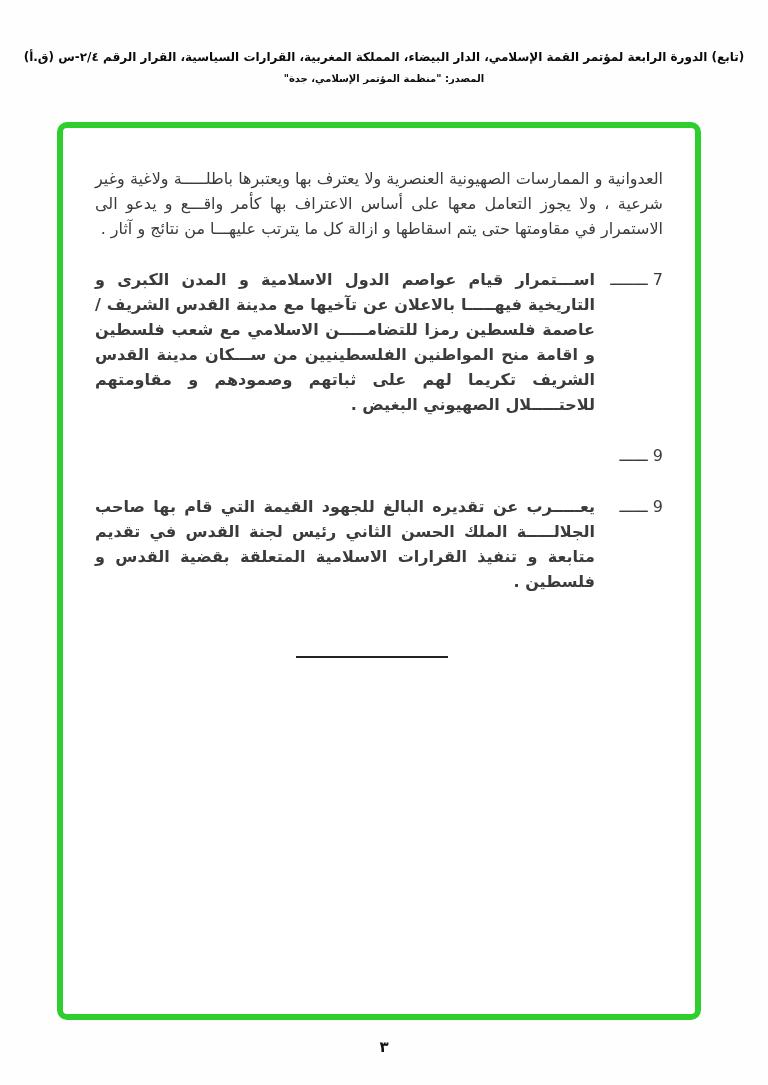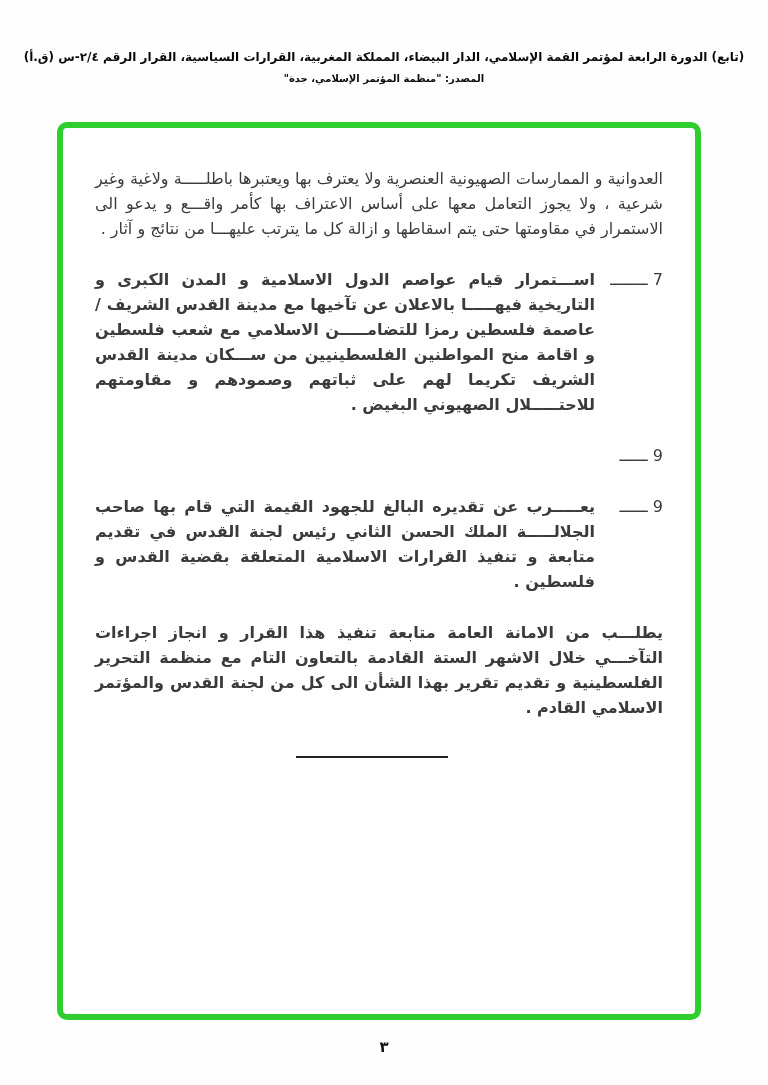--- a/index.html
+++ b/index.html
@@ -70,21 +70,20 @@
       <div class="res-item">
         <span class="res-num">9 ــــــ</span>
       </div>
 
       <div class="res-item">
         <span class="res-num">9 ــــــ</span>
         <span class="res-text">يعـــــرب عن تقديره البالغ للجهود القيمة التي قام بها صاحب الجلالـــــة الملك الحسن الثاني رئيس لجنة القدس في تقديم متابعة و تنفيذ القرارات الاسلامية المتعلقة بقضية القدس و فلسطين .</span>
       </div>
 
       <div class="res-item">
-        <span class="res-text">يطلـــب من الامانة العامة متابعة تنفيذ هذا القرار و انجاز اجراءات التآخـــي خلال الاشهر الستة القادمة بالتعاون التام مع منظمة التحرير الفلسطينية و تقديم تقرير بهذا الشأن الى كل من لجنة القدس والمؤتمر الاسلامي القادم .</span>
       </div>
 
       <div class="sep-line"></div>
 
     </div>
   </div>
 
   <div class="page-num">٣</div>
 
 </div>

